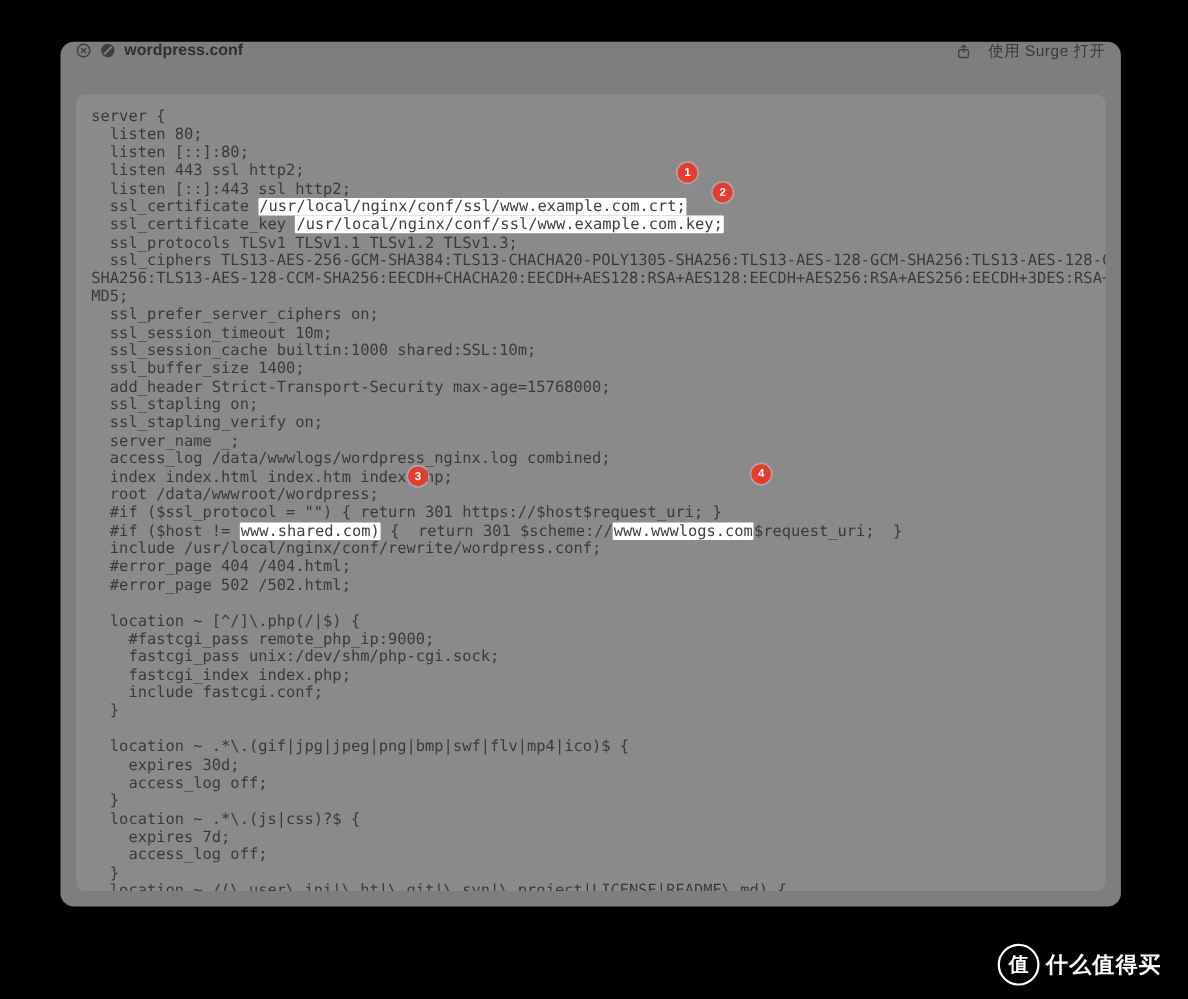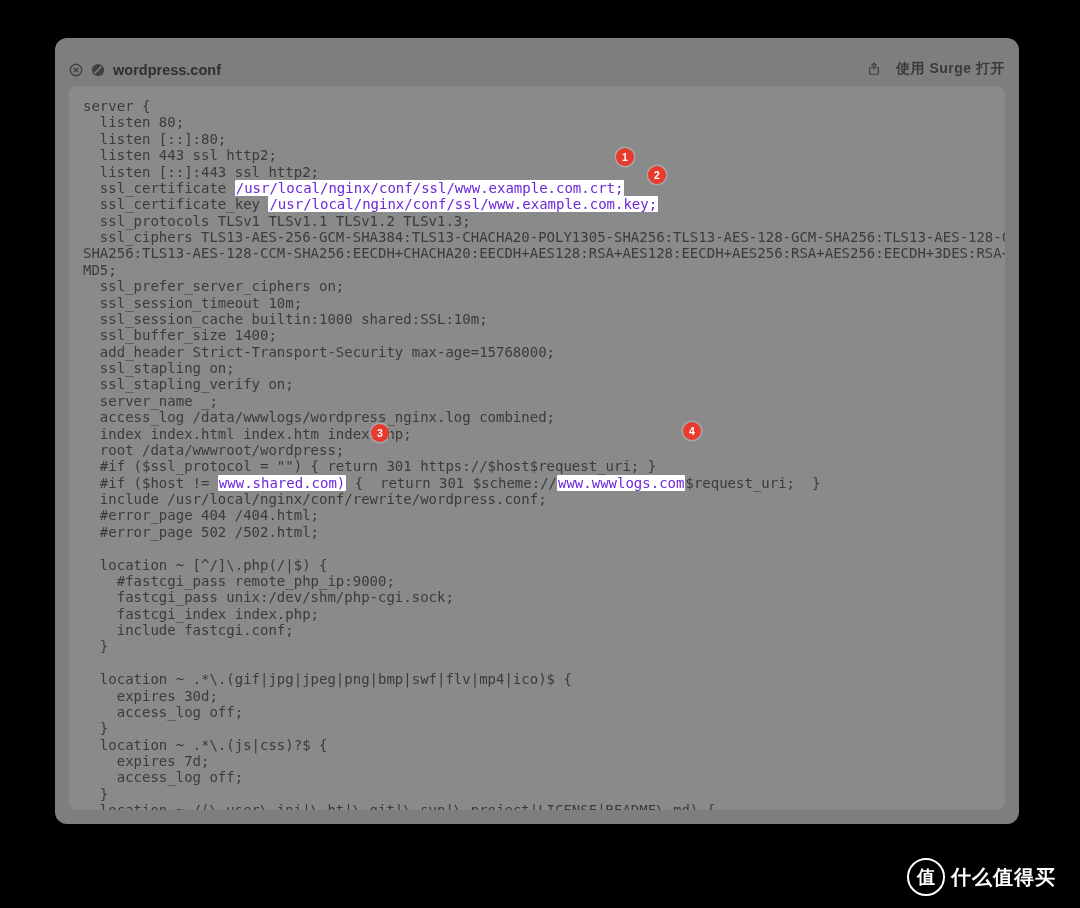--- a/index.html
+++ b/index.html
@@ -18,50 +18,50 @@
     width: 964px;
     height: 786px;
     background: #7e7e7e;
     border-radius: 12px;
     box-shadow: 0 30px 60px rgba(0,0,0,0.6), 0 0 0 1px rgba(0,0,0,0.25);
     overflow: hidden;
   }
   .titlebar {
     height: 40px;
     display: flex;
-    align-items: flex-end;
+    align-items: flex-start;
     padding: 0 14px;
     color: #2e2e2e;
     font-weight: 600;
     font-size: 14.5px;
   }
   .tb-left { display: flex; align-items: center; gap: 8px; flex: 0 0 auto; }
   .tb-icon { width: 14px; height: 14px; color:#414141; display:flex; align-items:center; justify-content:center; }
   .tb-icon svg { width:14px; height:14px; display:block; }
   .tb-title { font-weight: 700; color:#2f2f2f; }
-  .tb-right { margin-left:auto; display:flex; align-items:center; gap:14px; color:#3a3a3a; font-weight:700; }
+  .tb-right { margin-left:auto; display:flex; align-items:center; gap:14px; color:#3a3a3a; font-weight:400; }
   .tb-right .share-icon { width:16px; height:16px; }
   .tb-btn-label { font-size:14px; letter-spacing:0.5px; }
 
   .content {
     position:absolute;
     left:14px; right:14px; top:48px; bottom:14px;
     background:#8a8a8a;
     border-radius:8px;
     padding:12px 14px;
     font-family: Menlo, Consolas, "DejaVu Sans Mono", monospace;
     font-size:14px;
     line-height:1.17;
     color:#3b3b3b;
     white-space:pre;
     overflow:hidden;
   }
   .hl {
     background:#fff;
-    color:#6d28d9;
+    color:#404040;
     padding:0 1px;
     border-radius:1px;
   }
   .badge {
     position:absolute;
     width:18px; height:18px;
     background:#e83a2d;
     border-radius:50%;
     color:#fff;
     font-family:-apple-system,Arial,sans-serif;

